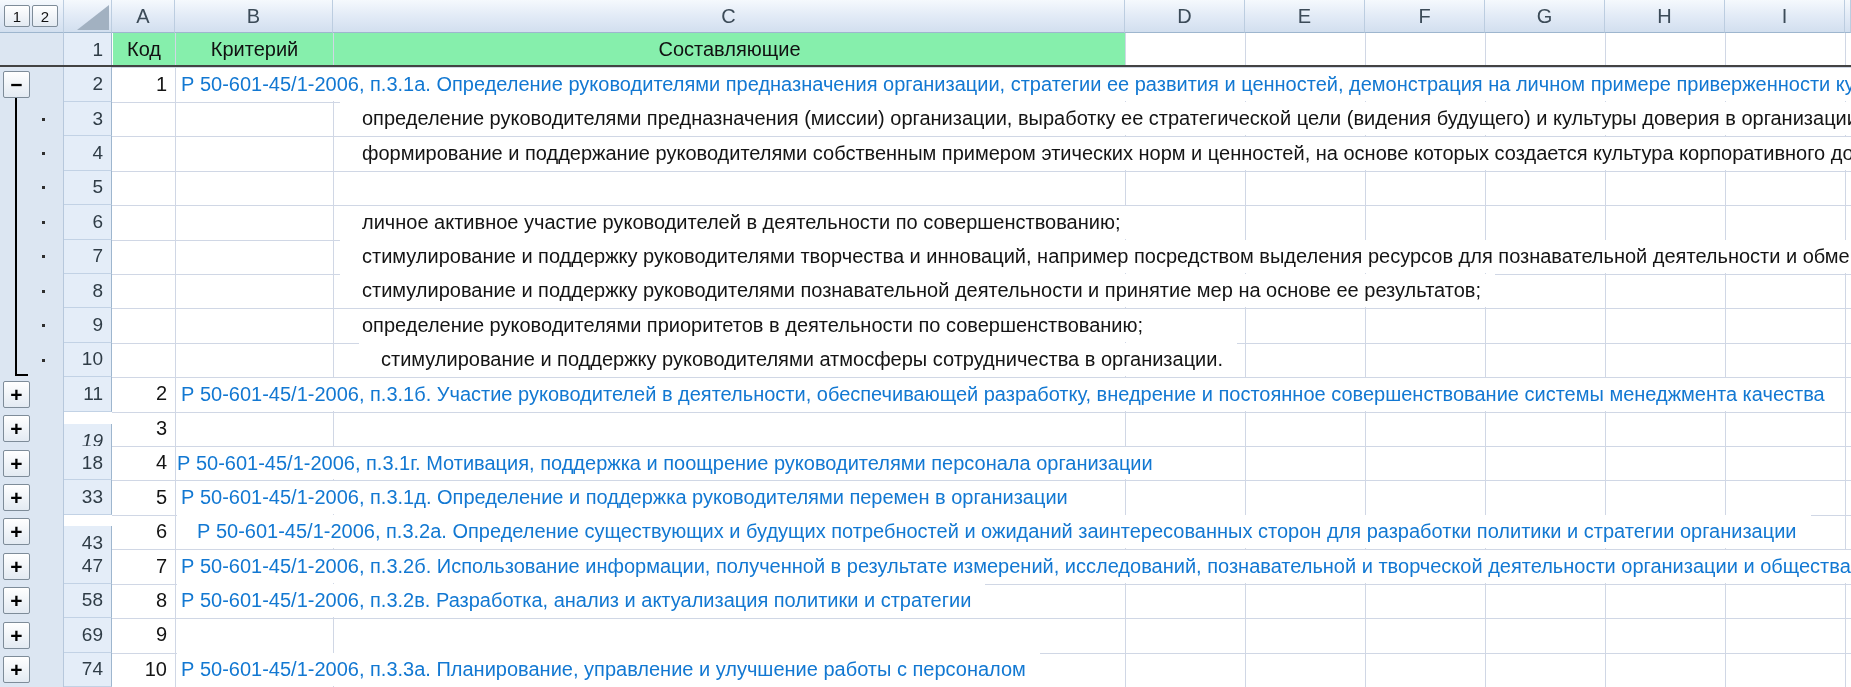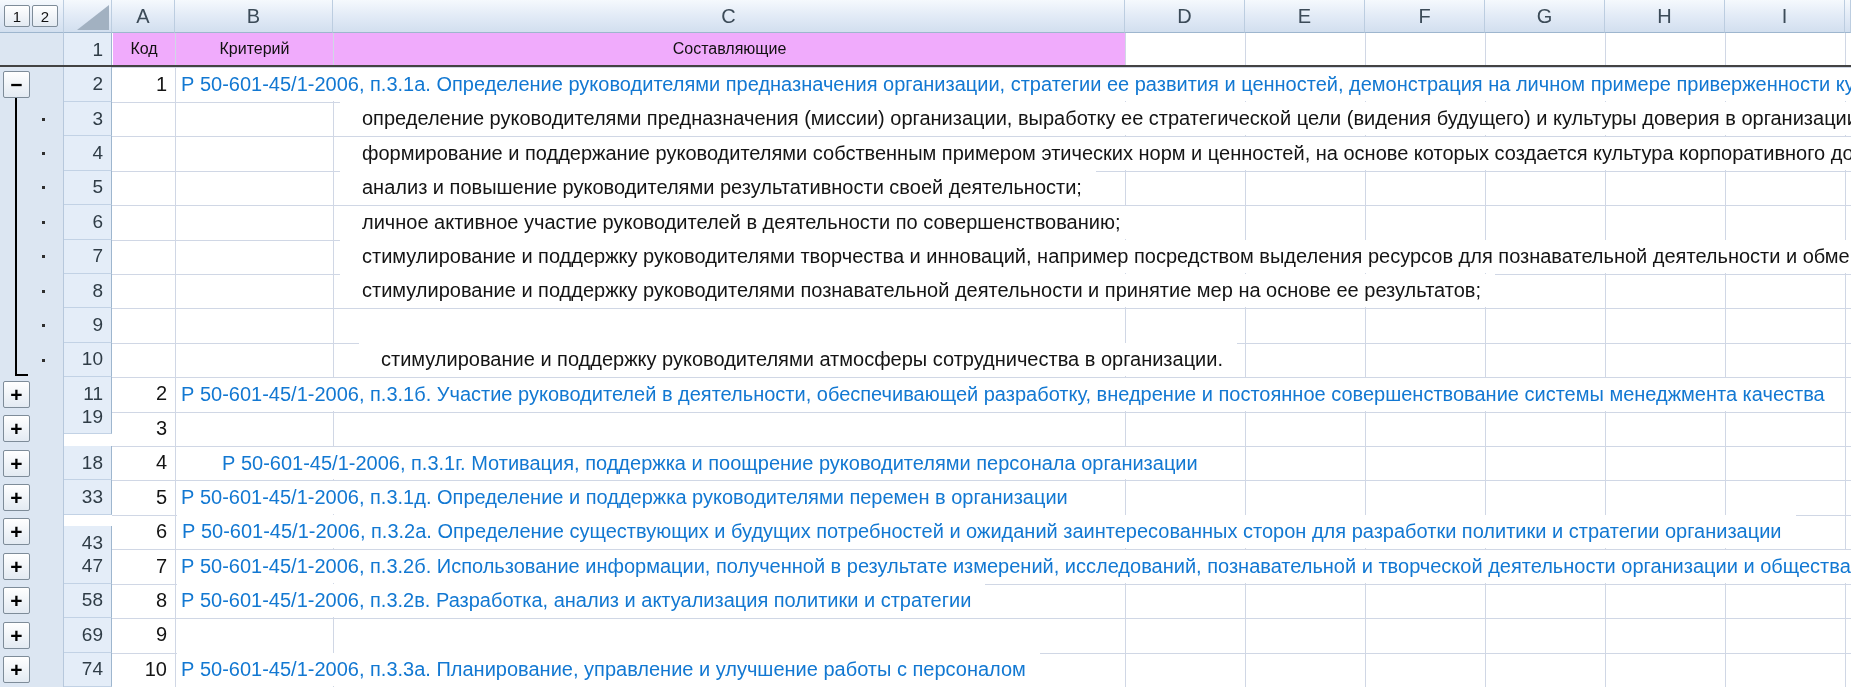--- a/index.html
+++ b/index.html
@@ -14,21 +14,21 @@
         padding-right:8px;font-size:19px;color:#2F3C46;background:#E4EDF8;
         border-right:1px solid #9EB6CE;border-bottom:1px solid #C2D2E5;z-index:3}
   .vline{position:absolute;top:33px;width:1px;height:654px;background:#D0D7E5;z-index:0}
   .hline{position:absolute;left:112px;width:1739px;height:1px;background:#D0D7E5;z-index:0}
   .ctext{position:absolute;display:flex;align-items:center;background:#fff;white-space:nowrap;
          z-index:2;font-size:20px;color:#141414;padding-right:14px;overflow:visible}
   .hyperlink{color:var(--blue,#1278D2)}
   .codecell{position:absolute;display:flex;align-items:center;justify-content:flex-end;
             font-size:20px;color:#141414;z-index:2;padding-right:7px}
   .hrowcell{position:absolute;display:flex;align-items:center;justify-content:center;
-            font-size:16px;color:#111;z-index:2;background:#f0abfc}
+            font-size:20px;color:#111;z-index:2;background:#86efac}
   .divider{position:absolute;left:0;width:1851px;height:2px;background:var(--divider,#434343);z-index:5}
   .gutter{position:absolute;left:0;top:33px;width:64px;height:654px;background:var(--gutter,#DCE6F2);
           border-right:1px solid #B7C8DC;z-index:1}
   .obox{position:absolute;width:27px;height:27px;border:1px solid #7E8C99;border-radius:2px;
         background:linear-gradient(#FFFFFF,#E3EAF2);display:flex;align-items:center;justify-content:center;
         font-weight:700;font-size:21px;line-height:1;color:#000;z-index:2}
   .lvlbtn{position:absolute;top:5px;width:26px;height:22px;border:1px solid #7E8C99;border-radius:2px;
         background:linear-gradient(#FFFFFF,#E3EAF2);display:flex;align-items:center;justify-content:center;
         font-size:15px;color:#111;z-index:6}
   .dot{position:absolute;width:3px;height:3px;background:#2E2E2E;z-index:2}
@@ -99,70 +99,70 @@
     <div class="ctext" style="left: 340px; top: 102.34px; height: 32.92px; padding-left: 22px;">
       <span>определение руководителями предназначения (миссии) организации, выработку ее стратегической цели (видения будущего) и культуры доверия в организации;</span>
     </div>
     <div class="dot" style="left: 42px; top: 117.55px;"></div>
     <div class="rnum" style="top: 136.26px; height: 34.42px;">4</div>
     <div class="ctext" style="left: 340px; top: 136.76px; height: 32.92px; padding-left: 22px;">
       <span>формирование и поддержание руководителями собственным примером этических норм и ценностей, на основе которых создается культура корпоративного доверия и открытости;</span>
     </div>
     <div class="dot" style="left: 42px; top: 151.97px;"></div>
     <div class="rnum" style="top: 170.68px; height: 34.42px;">5</div>
-    <div class="ctext" style="left: 340px; top: 171.18px; height: 32.92px; padding-left: 22px;">
-      <span>анализ и повышение руководителями результативности своей деятельности;</span>
-    </div>
     <div class="dot" style="left: 42px; top: 186.39px;"></div>
     <div class="rnum" style="top: 205.11px; height: 34.42px;">6</div>
     <div class="ctext" style="left: 340px; top: 205.61px; height: 32.92px; padding-left: 22px;">
       <span>личное активное участие руководителей в деятельности по совершенствованию;</span>
     </div>
     <div class="dot" style="left: 42px; top: 220.82px;"></div>
     <div class="rnum" style="top: 239.53px; height: 34.42px;">7</div>
     <div class="ctext" style="left: 340px; top: 240.03px; height: 32.92px; padding-left: 22px;">
       <span>стимулирование и поддержку руководителями творчества и инноваций, например посредством выделения ресурсов для познавательной деятельности и обмена знаниями;</span>
     </div>
     <div class="dot" style="left: 42px; top: 255.24px;"></div>
     <div class="rnum" style="top: 273.95px; height: 34.42px;">8</div>
     <div class="ctext" style="left: 340px; top: 274.45px; height: 32.92px; padding-left: 22px;">
       <span>стимулирование и поддержку руководителями познавательной деятельности и принятие мер на основе ее результатов;</span>
     </div>
     <div class="dot" style="left: 42px; top: 289.66px;"></div>
     <div class="rnum" style="top: 308.37px; height: 34.42px;">9</div>
+    <div class="ctext" style="left: 340px; top: 308.87px; height: 32.92px; padding-left: 22px;">
+      <span>определение руководителями приоритетов в деятельности по совершенствованию;</span>
+    </div>
     <div class="dot" style="left: 42px; top: 324.08px;"></div>
     <div class="rnum" style="top: 342.79px; height: 34.42px;">10</div>
     <div class="ctext" style="left: 359px; top: 343.29px; height: 32.92px; padding-left: 22px; justify-content: flex-end;">
       <span>стимулирование и поддержку руководителями атмосферы сотрудничества в организации.</span>
     </div>
     <div class="dot" style="left: 42px; top: 358.5px;"></div>
     <div class="rnum" style="top: 377.21px; height: 34.42px;">11</div>
     <div class="codecell" style="left: 112px; top: 377.21px; width: 62px; height: 33.42px;">2</div>
     <div class="ctext" style="left: 177px; top: 377.71px; height: 32.92px; padding-left: 4px;">
       <span class="hyperlink">Р 50-601-45/1-2006, п.3.1б. Участие руководителей в деятельности, обеспечивающей разработку, внедрение и постоянное совершенствование системы менеджмента качества</span>
     </div>
     <div class="obox" style="left: 3px; top: 380.71px;">+</div>
-    <div class="rnum" style="top: 400px; height: 34.42px;">19</div>
+    <div class="rnum" style="top: 424px; height: 34.42px; font-style: italic;">19</div>
     <div class="codecell" style="left: 112px; top: 411.63px; width: 62px; height: 33.42px;">3</div>
     <div class="obox" style="left: 3px; top: 415.13px;">+</div>
     <div class="rnum" style="top: 446.05px; height: 34.42px;">18</div>
     <div class="codecell" style="left: 112px; top: 446.05px; width: 62px; height: 33.42px;">4</div>
-    <div class="ctext" style="left: 177px; top: 446.55px; height: 32.92px; padding-left: 21px; margin-left: 24px;">
+    <div class="ctext" style="left: 177px; top: 446.55px; height: 32.92px; padding-left: 0;">
       <span class="hyperlink">Р 50-601-45/1-2006, п.3.1г. Мотивация, поддержка и поощрение руководителями персонала организации</span>
     </div>
     <div class="obox" style="left: 3px; top: 449.55px;">+</div>
     <div class="rnum" style="top: 480.47px; height: 34.42px;">33</div>
     <div class="codecell" style="left: 112px; top: 480.47px; width: 62px; height: 33.42px;">5</div>
     <div class="ctext" style="left: 177px; top: 480.97px; height: 32.92px; padding-left: 4px;">
       <span class="hyperlink">Р 50-601-45/1-2006, п.3.1д. Определение и поддержка руководителями перемен в организации</span>
     </div>
     <div class="obox" style="left: 3px; top: 483.97px;">+</div>
     <div class="rnum" style="top: 526px; height: 34.42px;">43</div>
     <div class="codecell" style="left: 112px; top: 514.89px; width: 62px; height: 33.42px;">6</div>
-    <div class="ctext" style="left: 177px; top: 515.39px; height: 32.92px; padding-left: 5px;">
+    <div class="ctext" style="left: 177px; top: 515.39px; height: 32.92px; padding-left: 20px;">
       <span class="hyperlink">Р 50-601-45/1-2006, п.3.2а. Определение существующих и будущих потребностей и ожиданий заинтересованных сторон для разработки политики и стратегии организации</span>
     </div>
     <div class="obox" style="left: 3px; top: 518.39px;">+</div>
     <div class="rnum" style="top: 549.32px; height: 34.42px;">47</div>
     <div class="codecell" style="left: 112px; top: 549.32px; width: 62px; height: 33.42px;">7</div>
     <div class="ctext" style="left: 177px; top: 549.82px; height: 32.92px; padding-left: 4px;">
       <span class="hyperlink">Р 50-601-45/1-2006, п.3.2б. Использование информации, полученной в результате измерений, исследований, познавательной и творческой деятельности организации и общества</span>
     </div>
     <div class="obox" style="left: 3px; top: 552.82px;">+</div>
     <div class="rnum" style="top: 583.74px; height: 34.42px;">58</div>

